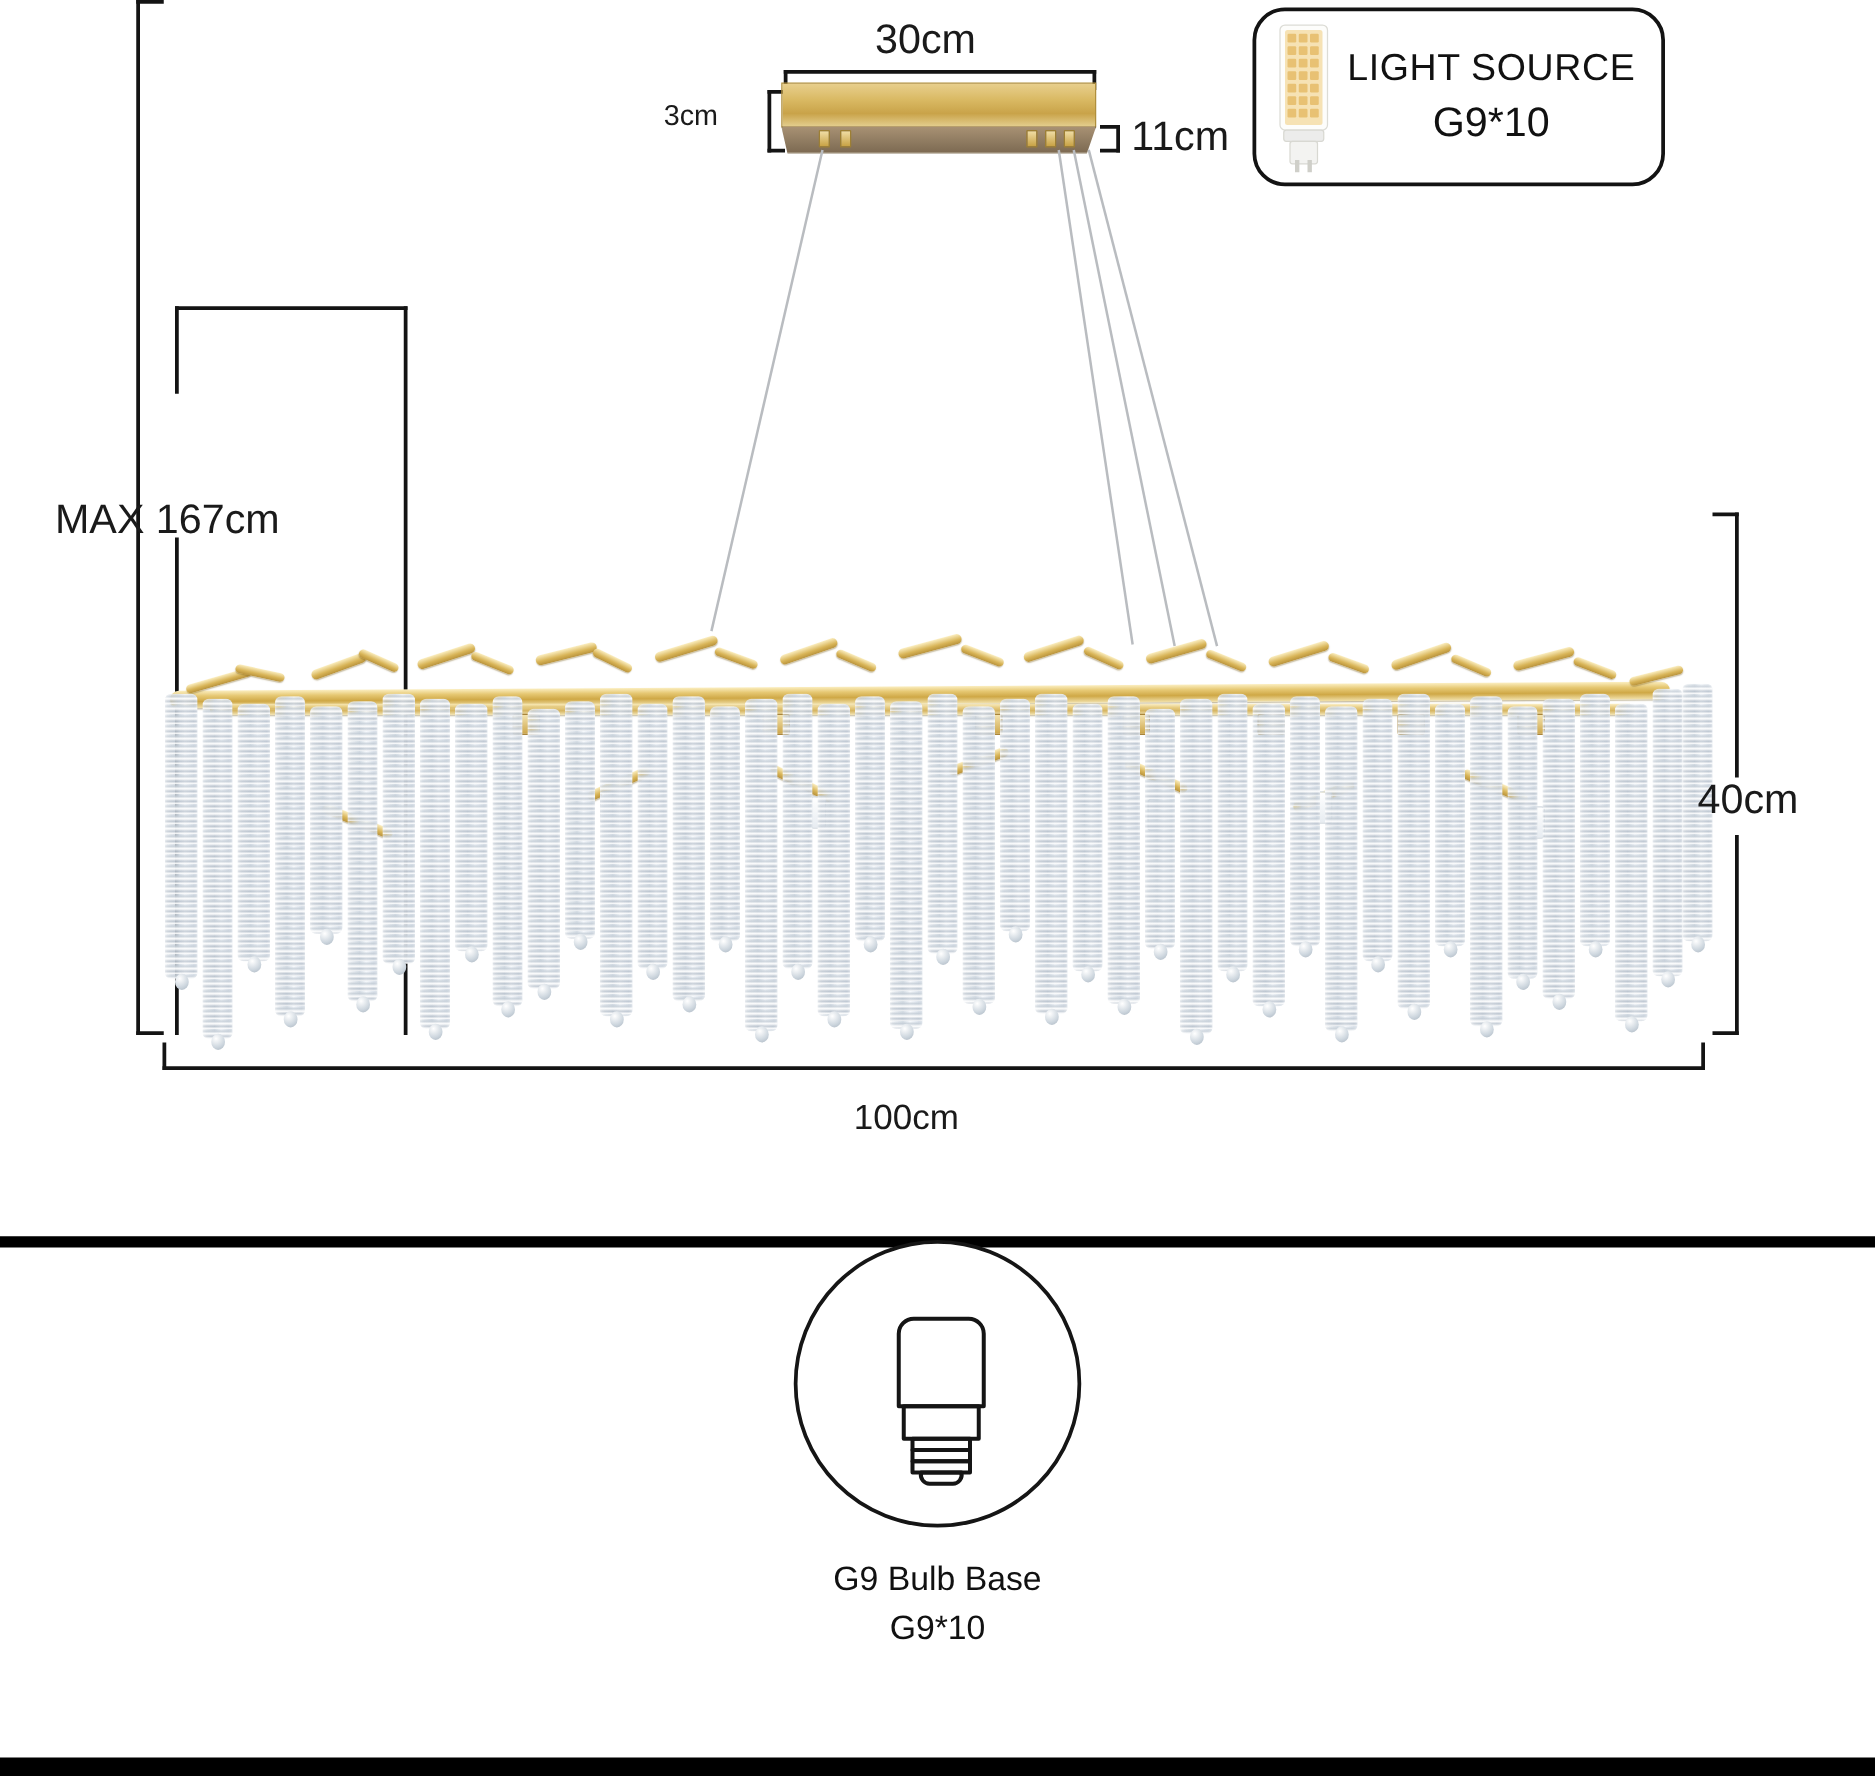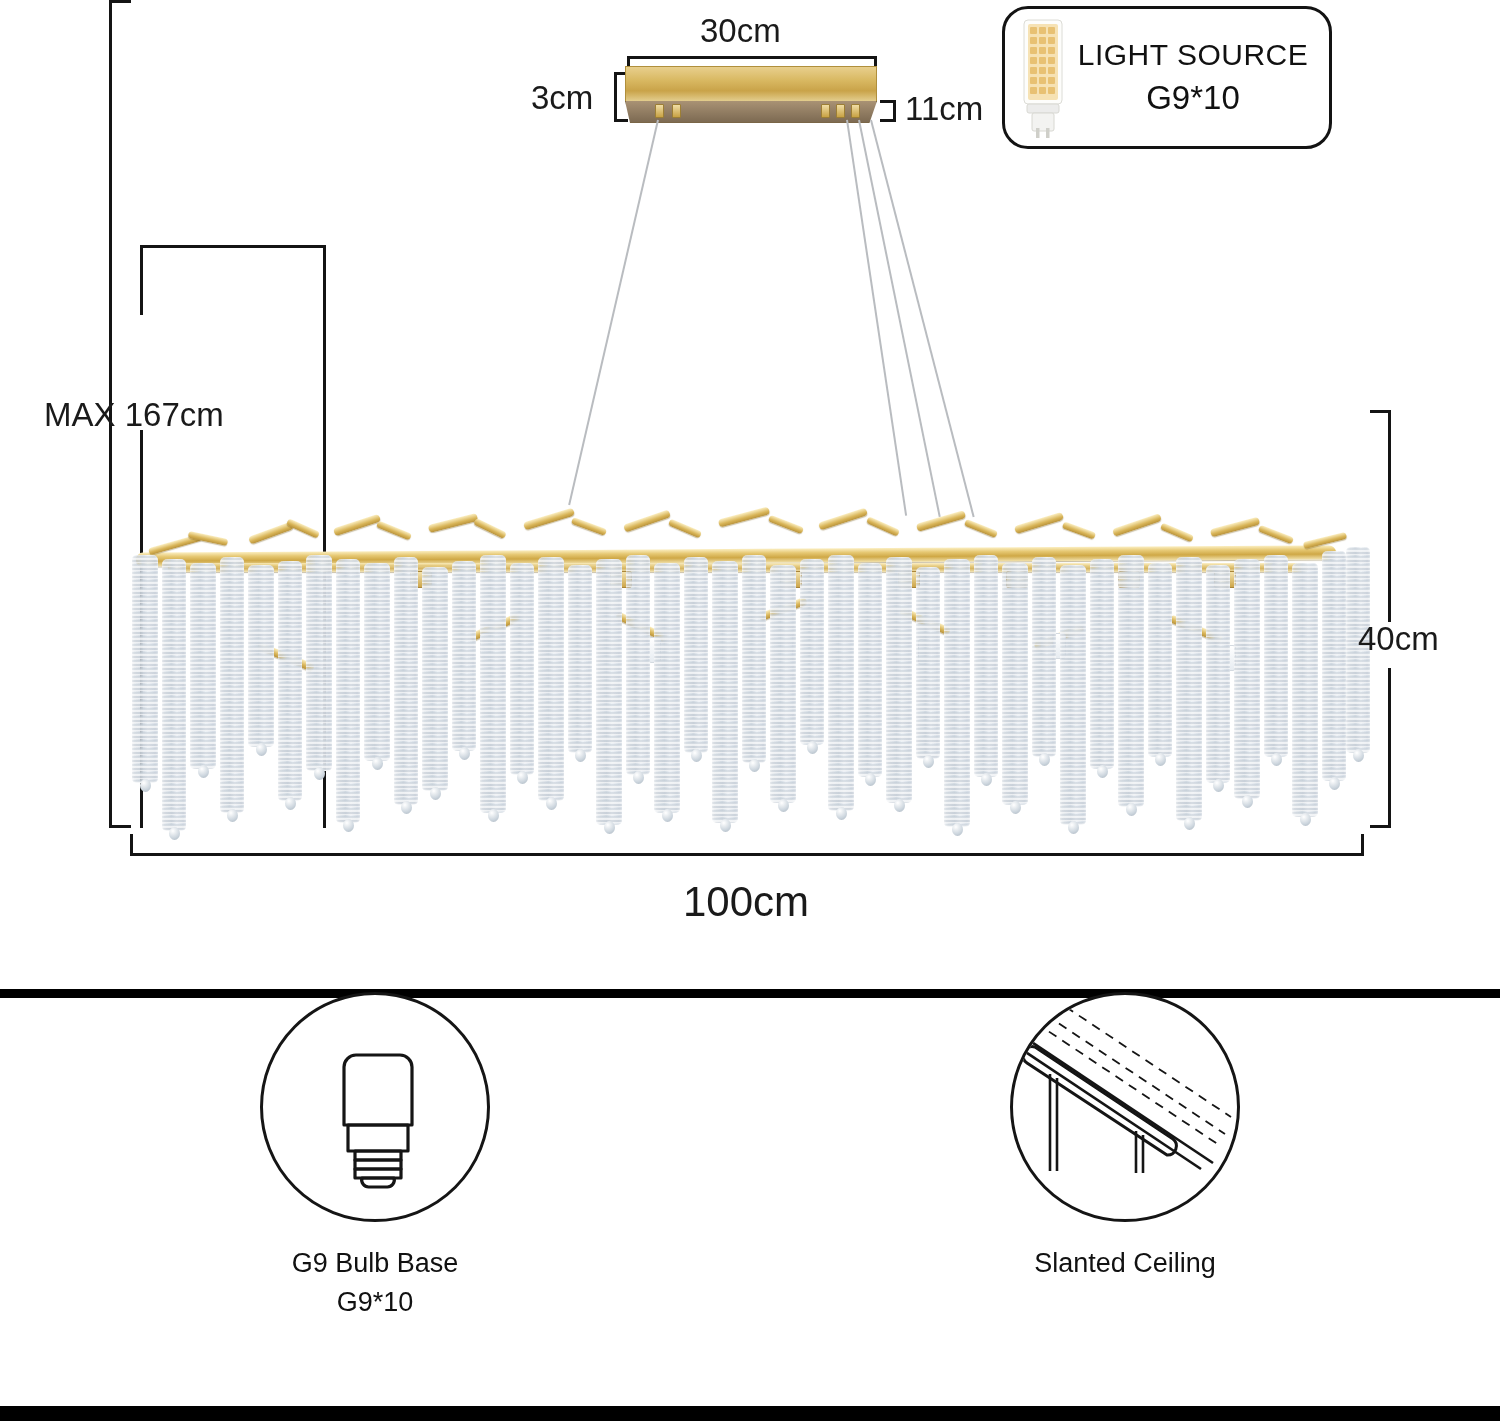--- a/index.html
+++ b/index.html
@@ -134,21 +134,21 @@
     <div class="dim-text" style="left:44px; top:396px; font-size:33px;">MAX  167cm</div>
 
     <div class="ln" style="left:627px; top:56px; width:250px; height:3px;"></div>
     <div class="ln" style="left:627px; top:56px; width:3px; height:16px;"></div>
     <div class="ln" style="left:874px; top:56px; width:3px; height:16px;"></div>
     <div class="dim-text" style="left:700px; top:12px; font-size:33px;">30cm</div>
 
     <div class="ln" style="left:614px; top:72px; width:3px; height:50px;"></div>
     <div class="ln" style="left:614px; top:72px; width:14px; height:3px;"></div>
     <div class="ln" style="left:614px; top:119px; width:14px; height:3px;"></div>
-    <div class="dim-text" style="left:531px; top:79px; font-size:33px;">3cm</div>
+    <div class="dim-text" style="left:531px; top:79px; font-size:23px;">3cm</div>
 
     <div class="ln" style="left:893px; top:100px; width:3px; height:22px;"></div>
     <div class="ln" style="left:880px; top:100px; width:16px; height:3px;"></div>
     <div class="ln" style="left:880px; top:119px; width:16px; height:3px;"></div>
     <div class="dim-text" style="left:905px; top:90px; font-size:33px;">11cm</div>
 
     <div id="canopy-wrap">
       <div id="canopy-face"></div>
       <div id="canopy-edge"></div>
       <div class="canopy-stud" style="left:30px;"></div>
@@ -264,21 +264,21 @@
 
     <div class="ln" style="left:1388px; top:410px; width:3px; height:212px;"></div>
     <div class="ln" style="left:1370px; top:410px; width:21px; height:3px;"></div>
     <div class="ln" style="left:1388px; top:668px; width:3px; height:160px;"></div>
     <div class="ln" style="left:1370px; top:825px; width:21px; height:3px;"></div>
     <div class="dim-text" style="left:1358px; top:620px; font-size:33px;">40cm</div>
 
     <div class="ln" style="left:130px; top:853px; width:1234px; height:3px;"></div>
     <div class="ln" style="left:130px; top:834px; width:3px; height:22px;"></div>
     <div class="ln" style="left:1361px; top:834px; width:3px; height:22px;"></div>
-    <div class="dim-text" style="left:683px; top:878px; font-size:42px;">100cm</div>
+    <div class="dim-text" style="left:683px; top:878px; font-size:28px;">100cm</div>
 
     <div id="light-source-badge">
       <div id="ls-bulb">
         <svg viewBox="0 0 56 120" width="56" height="120" aria-hidden="true">
           <rect x="9" y="2" width="38" height="84" rx="4" fill="#fdfdfb" stroke="#dcdcd6" stroke-width="1"></rect>
           <rect x="13" y="6" width="30" height="76" rx="2" fill="#f6e2b4"></rect>
           <g fill="#e8c173">
             <rect x="15" y="9" width="7" height="7" rx="1"></rect>
               <rect x="24" y="9" width="7" height="7" rx="1"></rect>
               <rect x="33" y="9" width="7" height="7" rx="1"></rect>
@@ -330,39 +330,18 @@
             <path d="M99 183 h32 a7 7 0 0 1 -7 9 h-18 a7 7 0 0 1 -7 -9 z"></path>
           </g>
         </svg>
       </div>
       <div class="feature-label">
         <div>G9 Bulb Base</div>
         <div>G9*10</div>
       </div>
     </div>
 
-    <div class="feature">
-      <div class="feature-icon">
-        <svg viewBox="0 0 230 230" width="230" height="230" aria-hidden="true">
-          <g stroke="#151515" fill="none" stroke-width="2.6">
-            <path d="M-10 42 L188 174"></path>
-            <path d="M-10 28 L200 168"></path>
-            <g stroke-width="1.8" stroke-dasharray="9 7">
-              <path d="M-4 10 L206 150"></path>
-              <path d="M6 2 L212 139"></path>
-              <path d="M26 -6 L218 122"></path>
-            </g>
-            <path d="M22 52 L160 144 a9 9 0 0 1 -6 16 L14 68 a9 9 0 0 1 8 -16 z" stroke-width="3"></path>
-            <path d="M37 79 L37 176 M44 83 L44 176"></path>
-            <path d="M123 136 L123 178 M130 140 L130 178"></path>
-          </g>
-        </svg>
-      </div>
-      <div class="feature-label">
-        <div>Slanted Ceiling</div>
-      </div>
-    </div>
 
 
   </div>
 
   <div id="footer-bar"></div>
 </div>
 
 </body></html>

